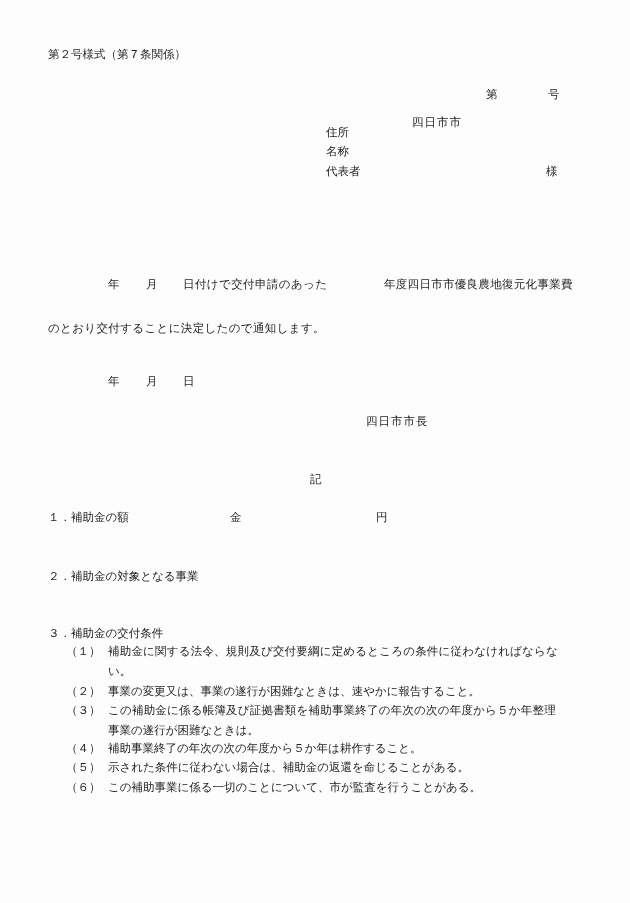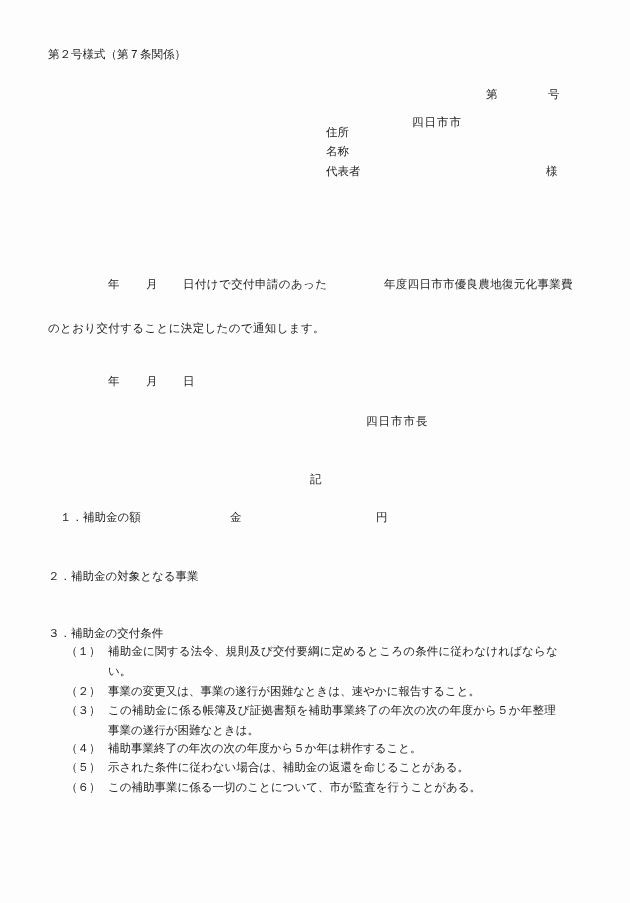--- a/index.html
+++ b/index.html
@@ -71,21 +71,21 @@
   <div class="t" style="left:48px; top:323px; letter-spacing:0.35px;">のとおり交付することに決定したので通知します。</div>
 
   <div class="t" style="left:108px; top:376px;">年</div>
   <div class="t" style="left:146px; top:376px;">月</div>
   <div class="t" style="left:183px; top:376px;">日</div>
 
   <div class="t" style="left:366px; top:416px; letter-spacing:1px;">四日市市長</div>
 
   <div class="t" style="left:310px; top:474px;">記</div>
 
-  <div class="t" style="left:48px; top:512px;margin-left:12px;">１．補助金の額</div>
+  <div class="t" style="left:48px; top:512px;">１．補助金の額</div>
   <div class="t" style="left:230px; top:512px;">金</div>
   <div class="t" style="left:376px; top:512px;">円</div>
 
   <div class="t" style="left:48px; top:571px;">２．補助金の対象となる事業</div>
 
   <div class="t" style="left:48px; top:628px;">３．補助金の交付条件</div>
 
   <div>
     <div class="cond-num" style="top:646px;">（１）</div>
     <div class="cond-text" style="top:646px; letter-spacing:0.2px;">補助金に関する法令、規則及び交付要綱に定めるところの条件に従わなければならな</div>

